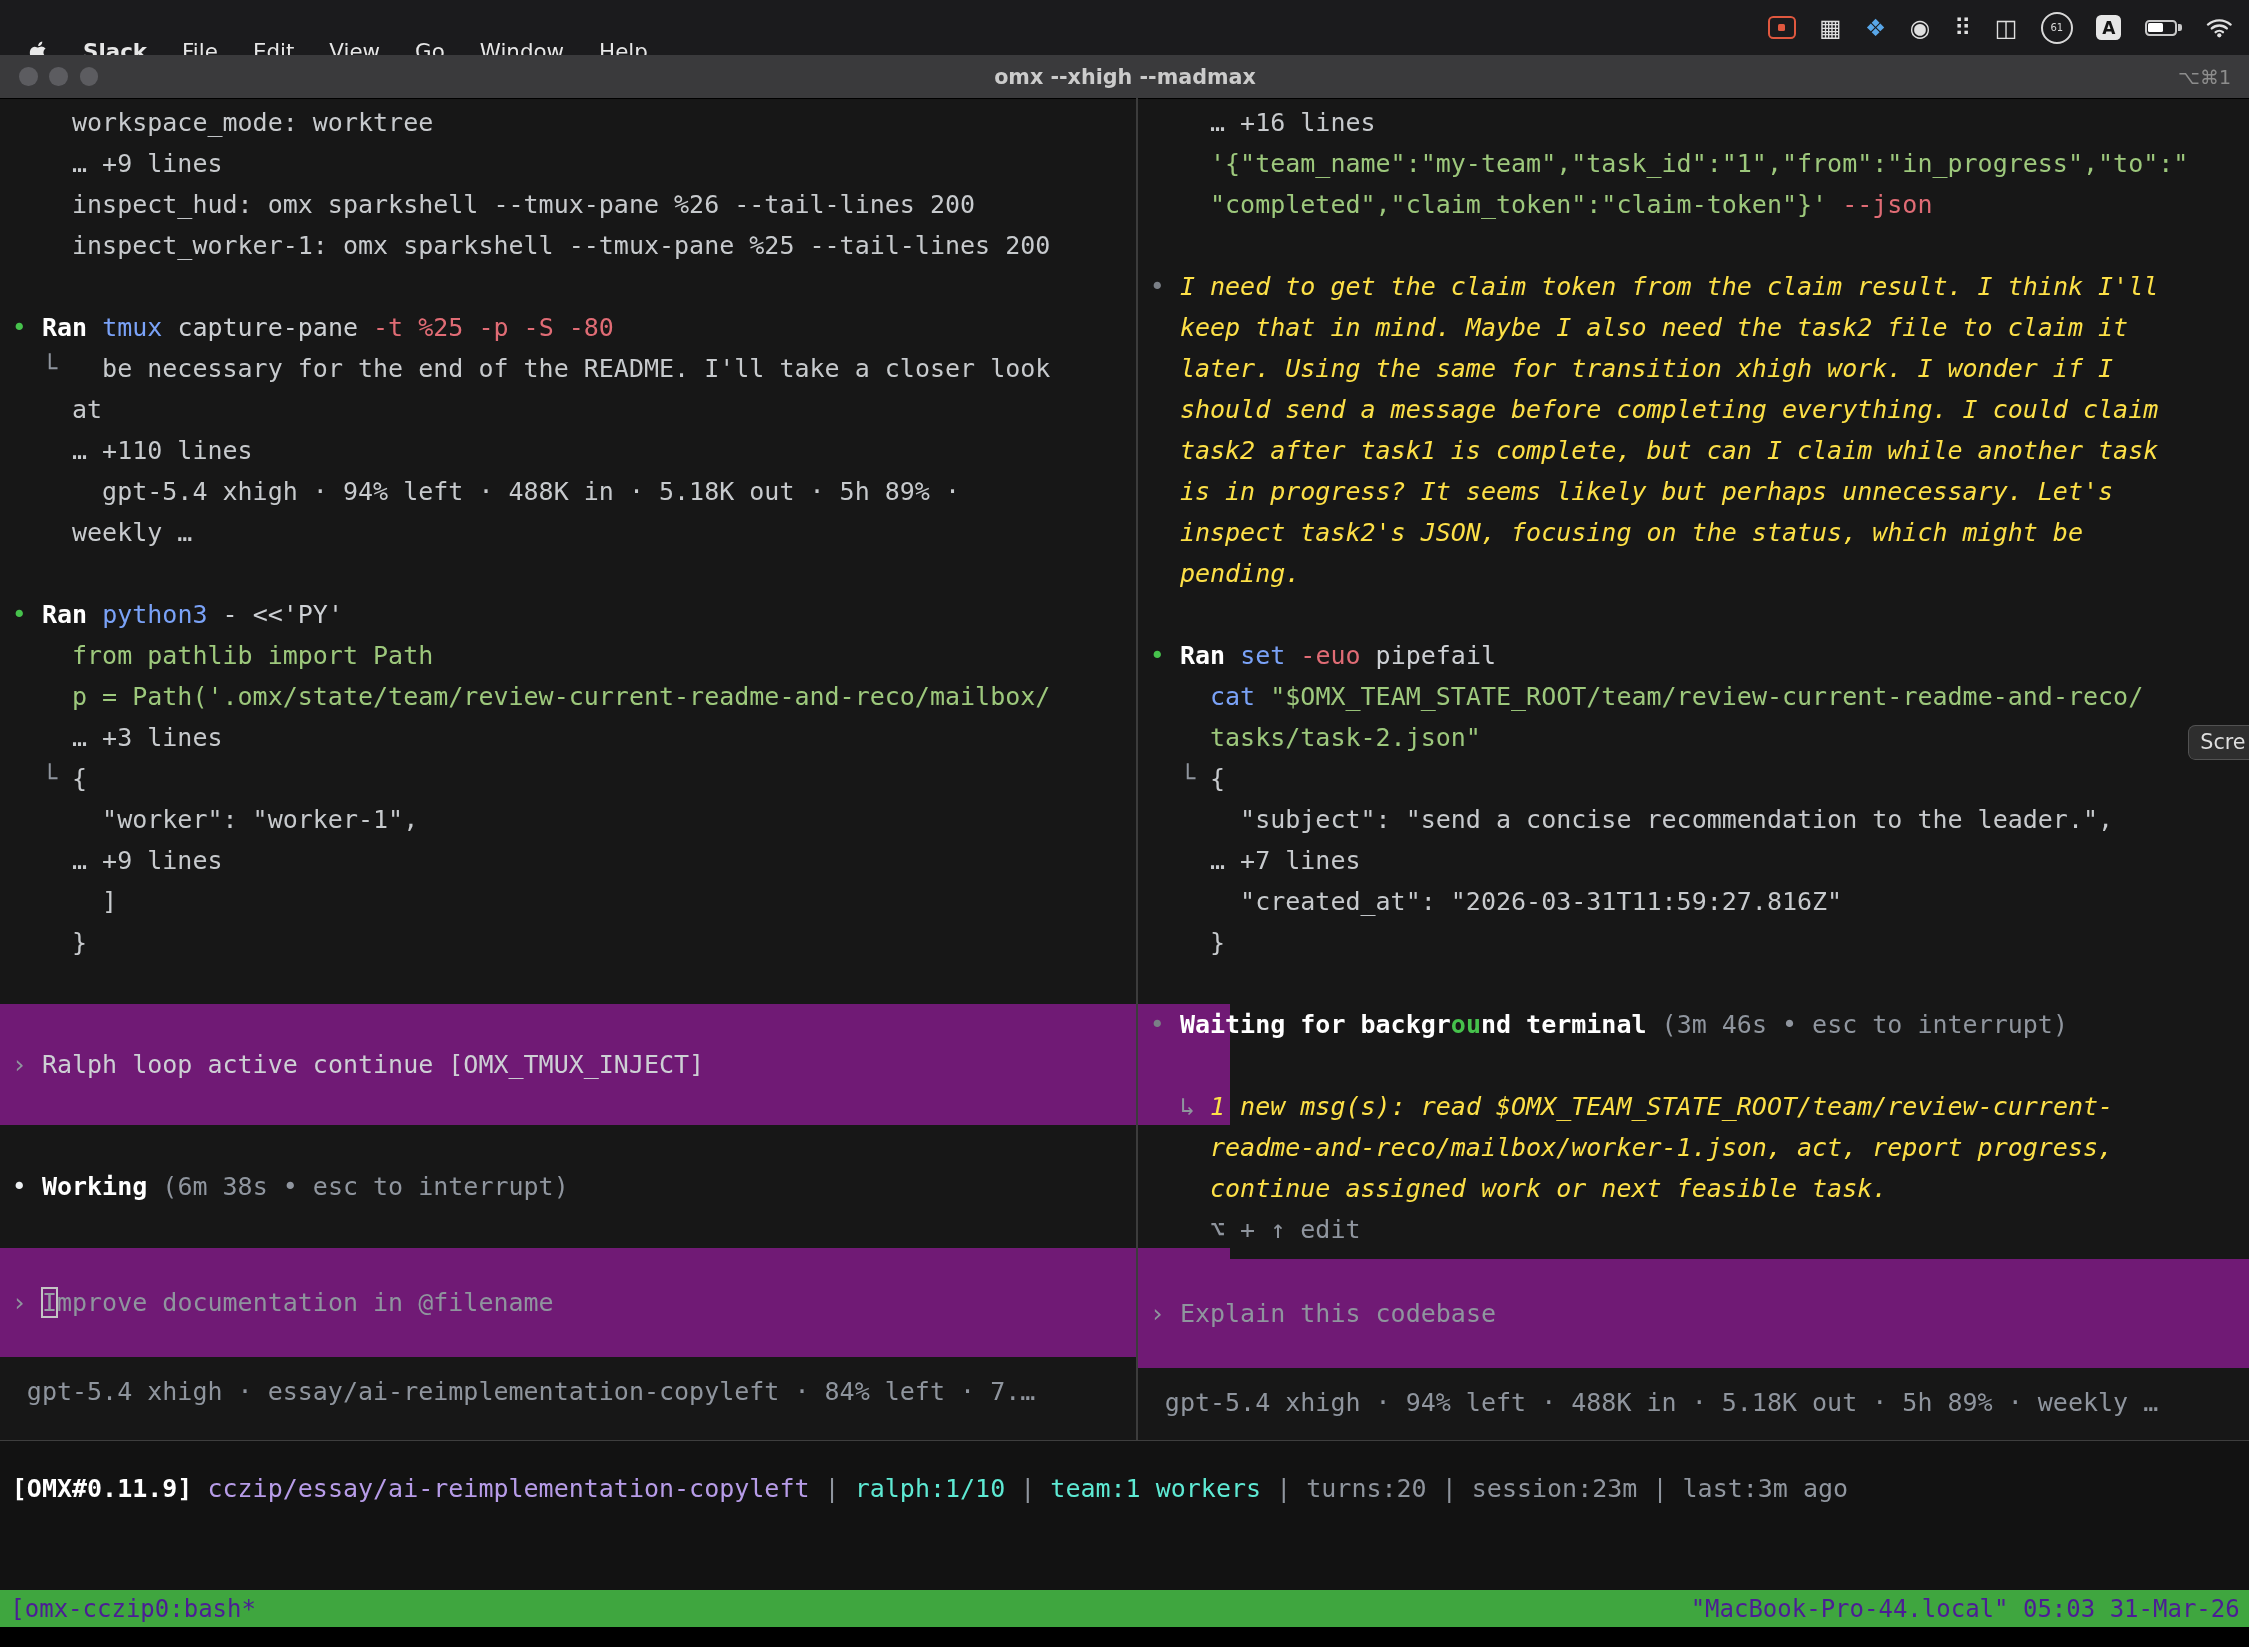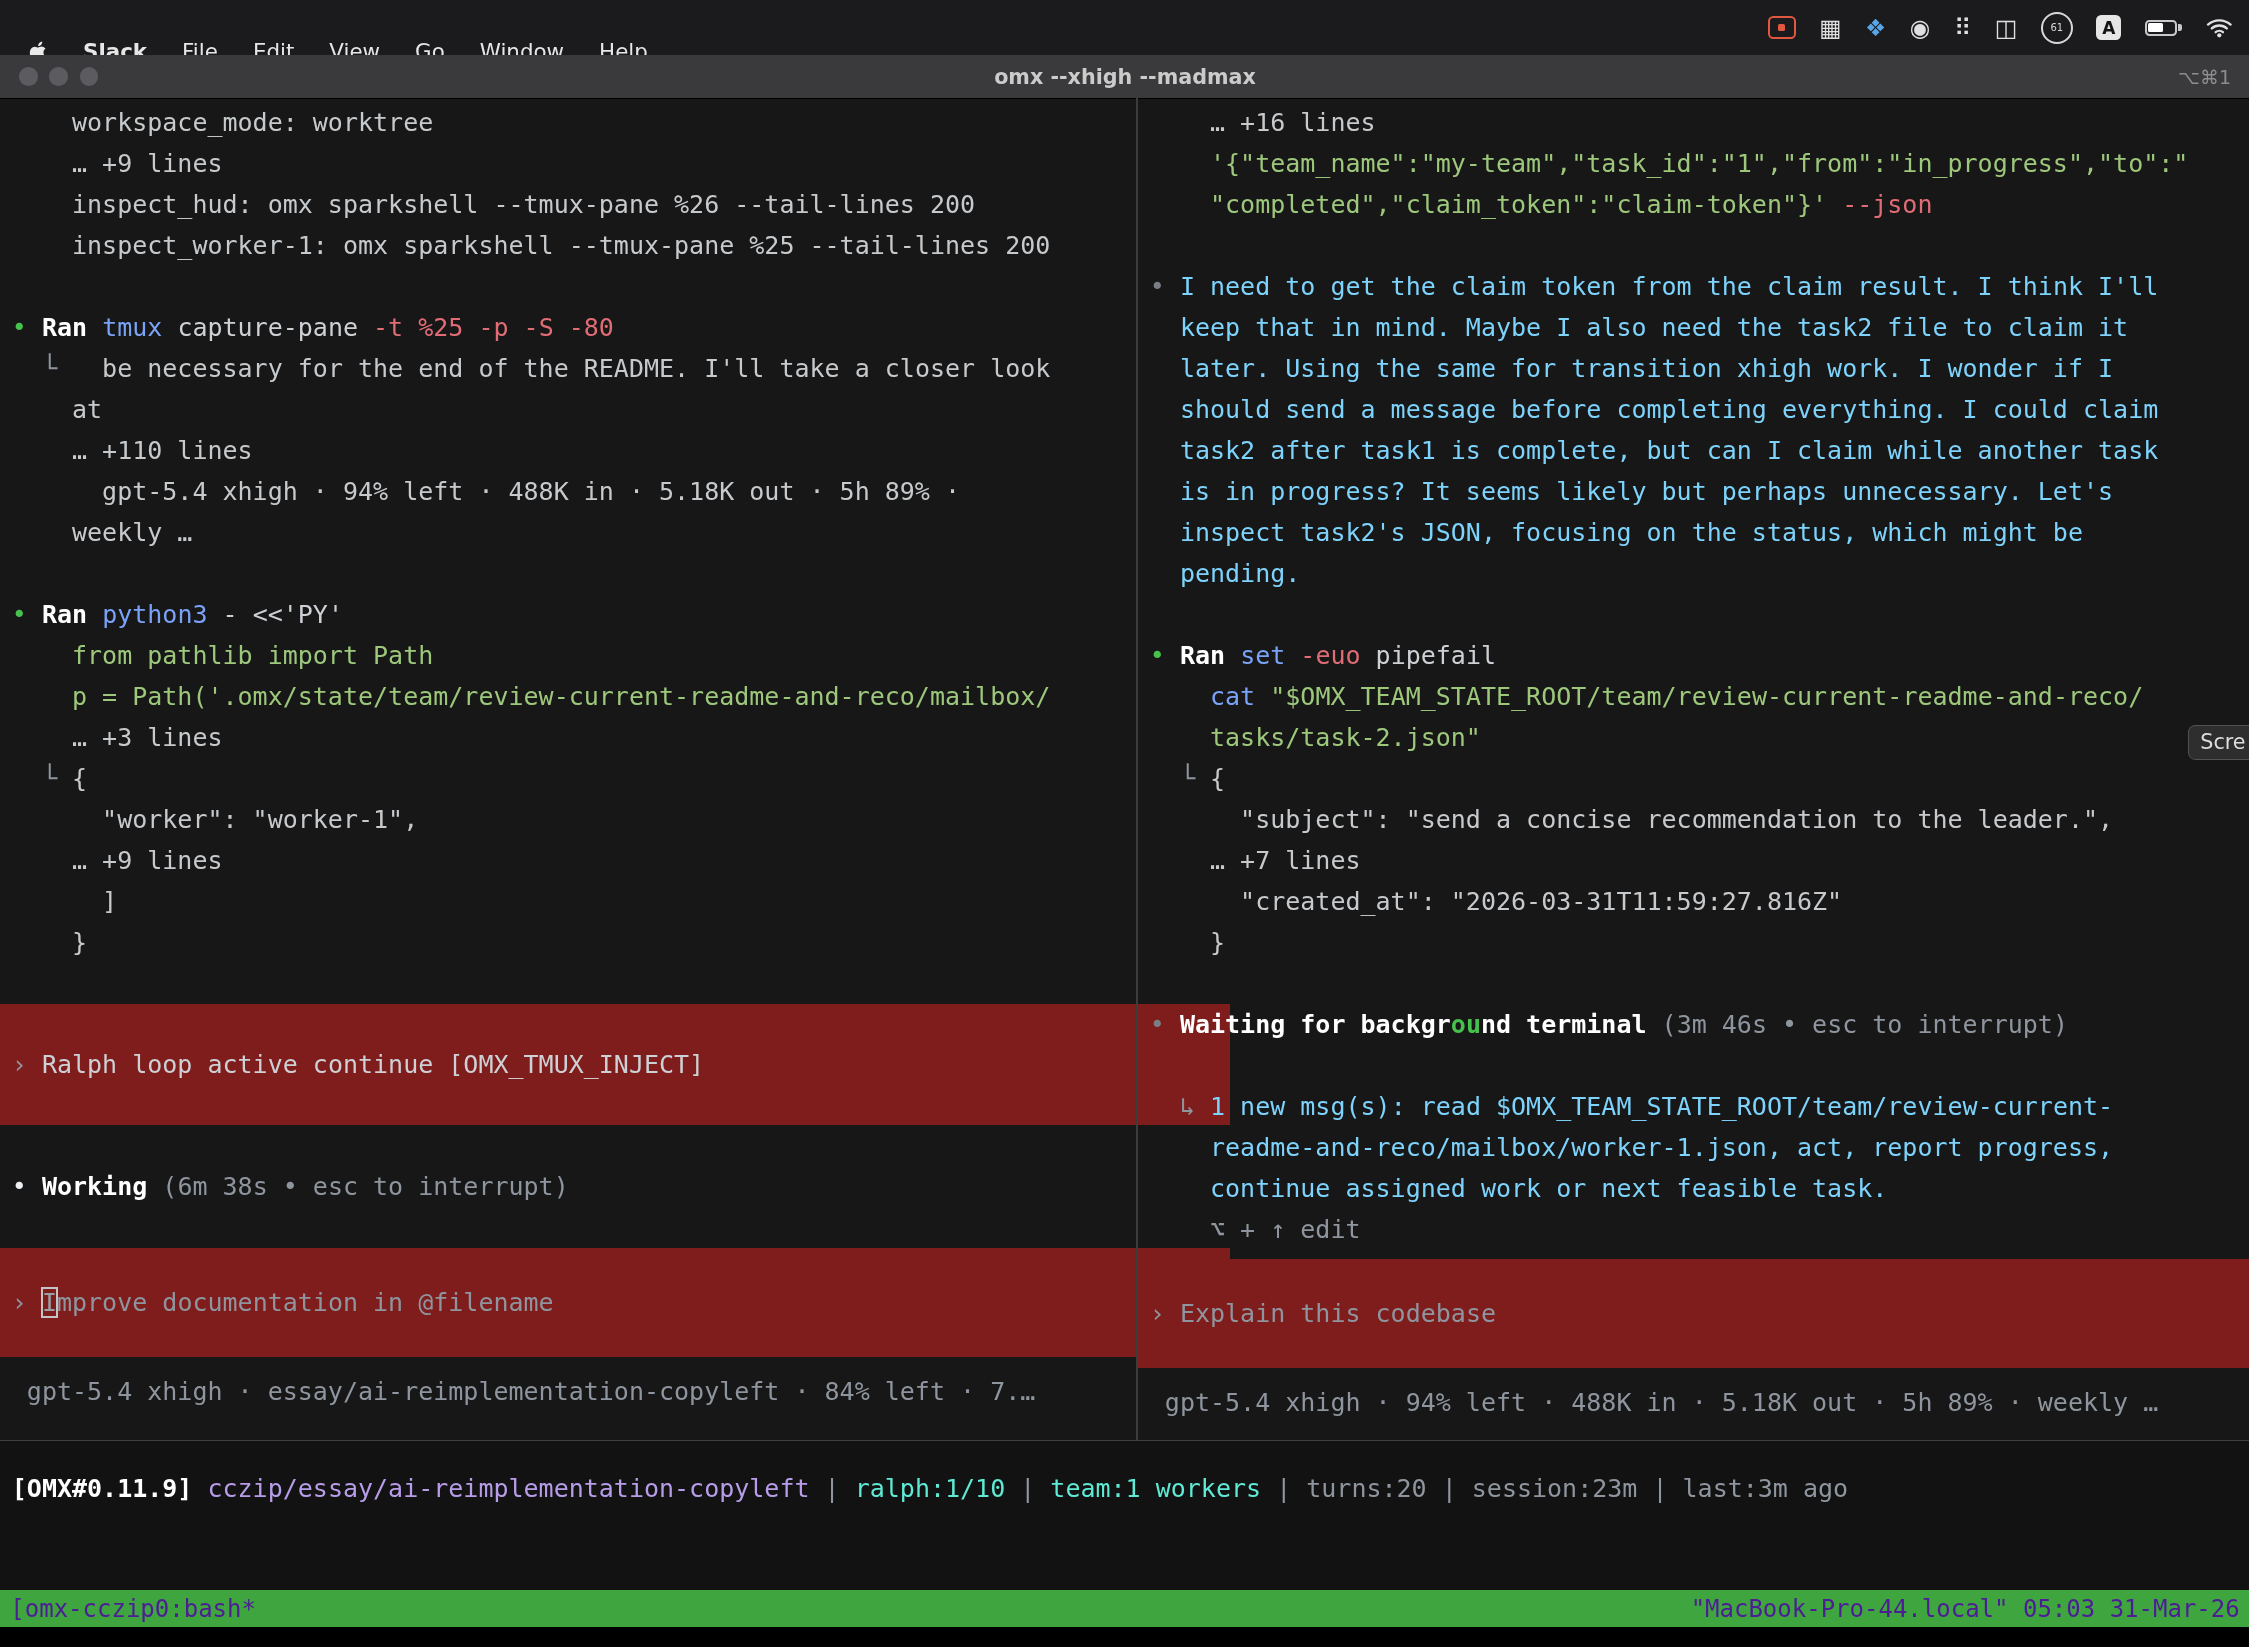--- a/index.html
+++ b/index.html
@@ -42,36 +42,36 @@
   .tb-shortcut{position:absolute;right:19px;color:#8d8d8d;font-size:19px;
                font-family:"DejaVu Sans",sans-serif;}
 
   
   .pane{position:absolute;top:43px;bottom:208px;overflow:hidden;padding-top:4.4px;}
   .pane.left{left:0;width:1230px;}
   .pane.right{left:1138px;right:0;}
   .pane-divider{position:absolute;top:43px;left:1136px;width:2.2px;bottom:208px;background:#3c3c3c;}
 
   .tline{height:41px;line-height:41px;padding:0 11.8px;white-space:pre;font-size:25px;color:#cdd0d4;}
-  .input-band{background:#7f1d1d;margin-top:41px;padding:34px 0;}
+  .input-band{background:#701a75;margin-top:41px;padding:34px 0;}
   .input-band.tall{padding:40px 0;}
   .input-band.snug{margin-top:8.9px;}
   .pane-status{margin-top:13.3px;}
 
   
   .c-w{color:#cdd0d4;}
   .c-out{color:#c7cacd;}
   .c-b{color:#ffffff;font-weight:bold;}
   .c-bw{color:#eceff1;}
   .c-cmd{color:#7aa2f7;}
   .c-flag{color:#e06c75;}
   .c-str{color:#9dc87c;}
   .c-dim{color:#8f959e;}
   .c-dimb{color:#7a7f86;}
-  .c-think{color:#7dd3fc;}
+  .c-think{color:#fde047;font-style:italic;}
   .c-bg{color:#46c24c;}
   .c-grnb{color:#46c24c;font-weight:bold;}
   .c-pur{color:#b79ce8;}
   .c-grn{color:#5eead4;text-align:center;}
   .c-cursor{color:#9aa0a6;outline:2.2px solid #c4c4c4;outline-offset:-1.5px;}
 
   
   .bottom-area{position:absolute;left:0;right:0;top:1385px;bottom:58px;background:#121212;
                border-top:1.5px solid #3e3e3e;}
   .omx-status{padding:26.6px 11.8px 0;white-space:pre;font-size:25px;line-height:41px;}

